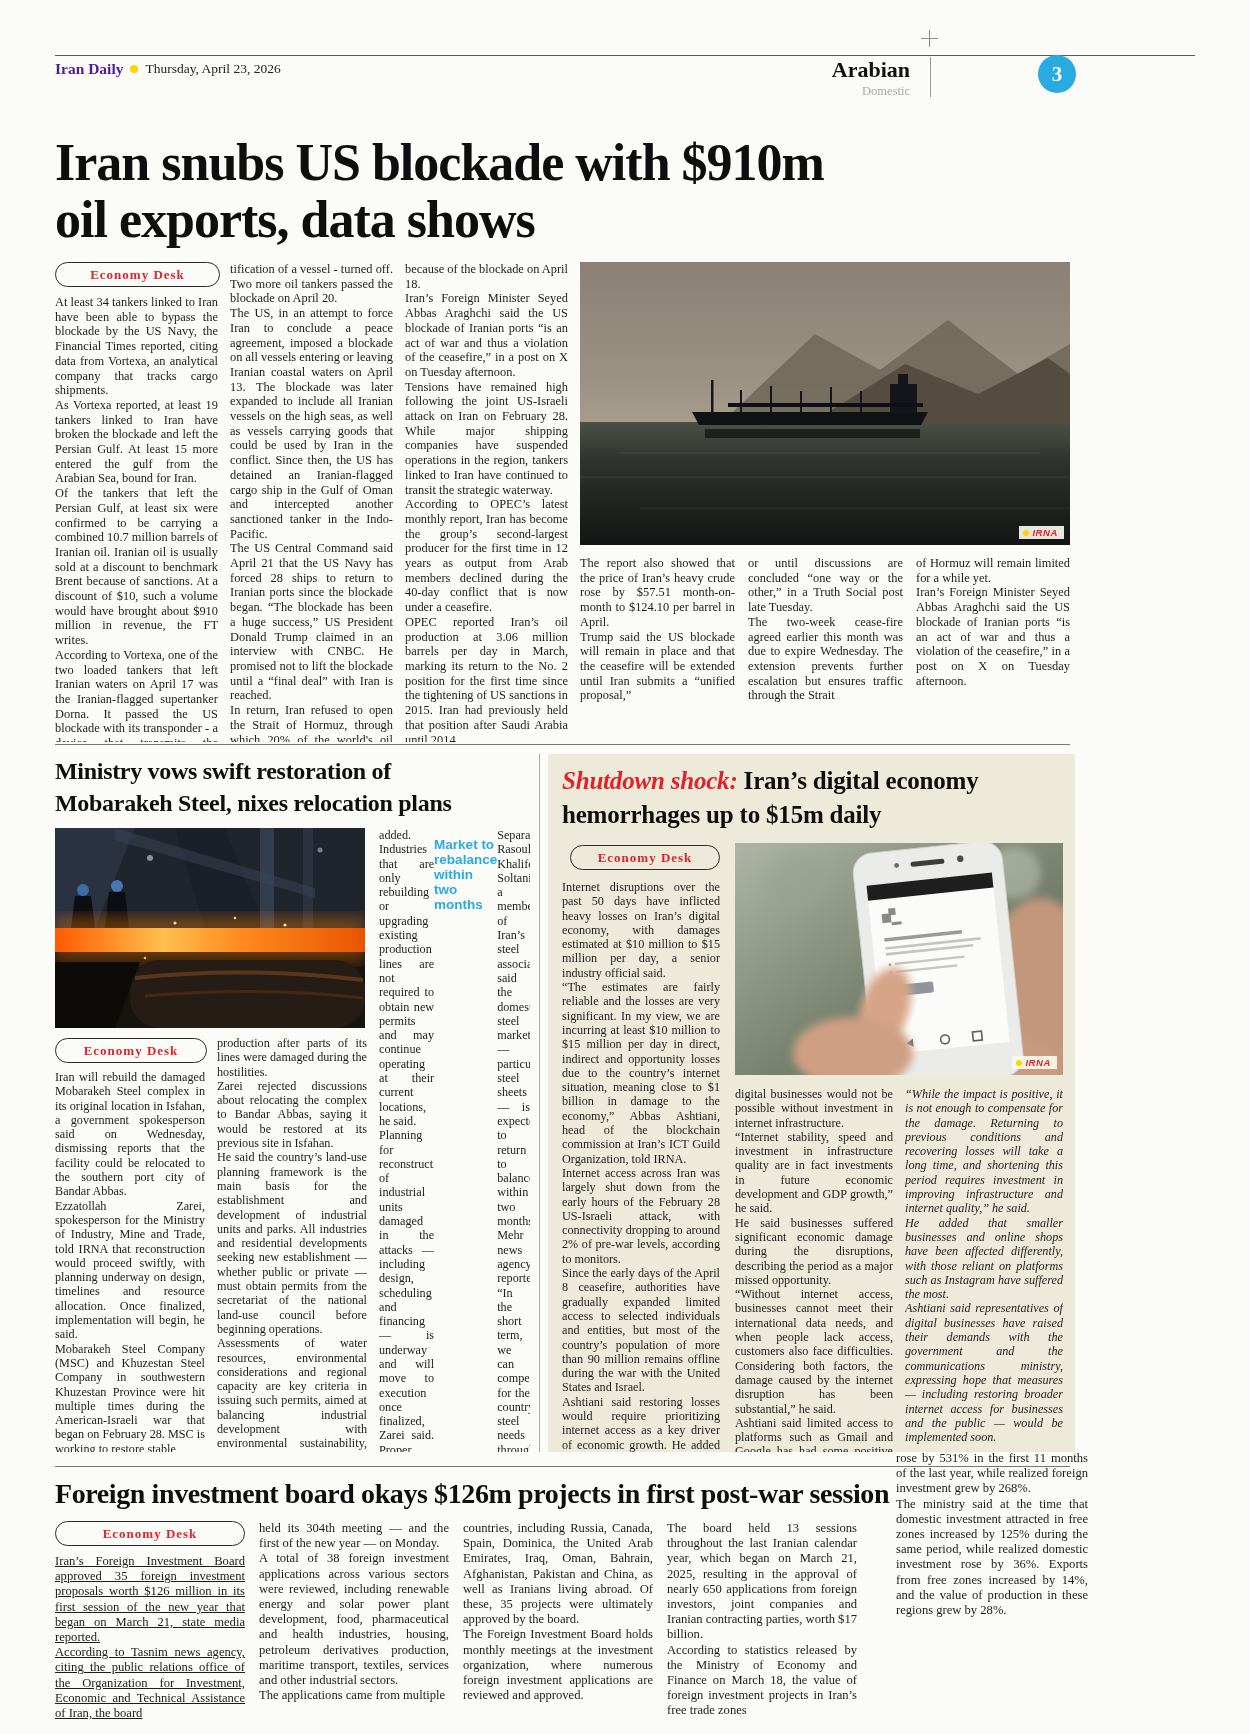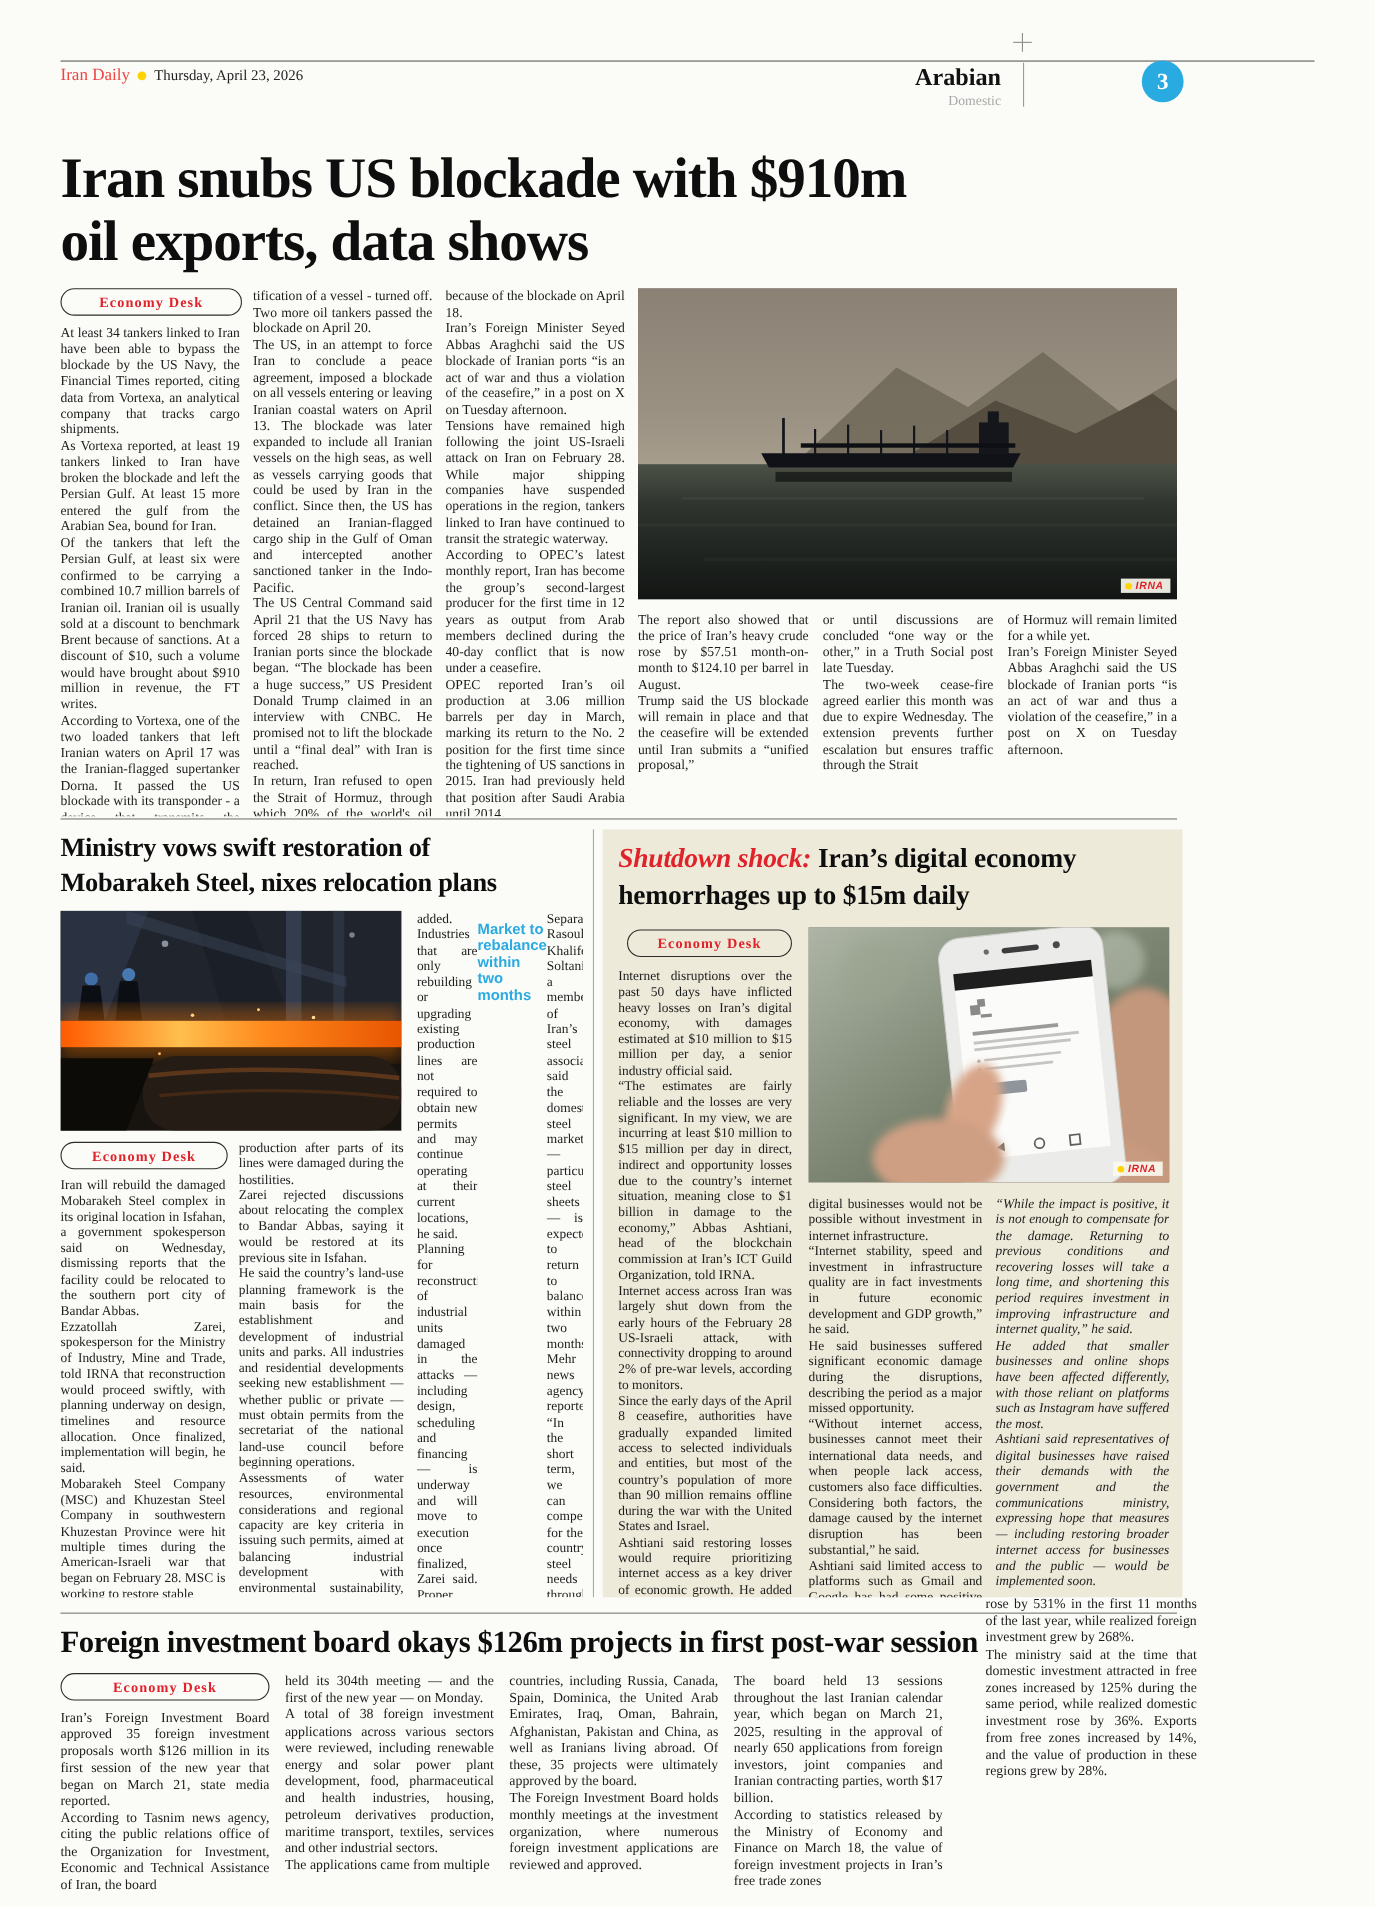--- a/index.html
+++ b/index.html
@@ -5,21 +5,21 @@
   html,body { margin:0; padding:0; background:#e9e9e9; }
   .page {
     position:relative; width:1250px; height:1734px; margin:0 auto;
     background:#fbfbf8; overflow:hidden;
     font-family:"Liberation Serif", serif; color:#1c1c1c;
   }
   .rule { position:absolute; height:1px; background:#5a5a5a; }
 
   
   .brand-row { position:absolute; left:55px; top:60px; display:flex; align-items:center; gap:7px; }
-  .brand-name { font-weight:normal; font-size:15.5px; color:#ef4444;text-align:right; }
+  .brand-name { font-weight:bold; font-size:15.5px; color:#4c1d95;text-align:right; }
   .brand-date { font-size:13.5px; color:#222; }
   .dot { width:8px; height:8px; border-radius:50%; background:#ffd400; flex:0 0 auto; }
   .section-name { position:absolute; left:690px; top:57px; width:220px; text-align:right; font-weight:bold; font-size:22px; color:#111; }
   .section-sub { position:absolute; left:690px; top:84px; width:220px; text-align:right; font-size:12.5px; color:#a8a8a8; }
   .header-vline { position:absolute; left:930px; top:57px; width:1px; height:40px; background:#9a9a9a; }
   .plus-mark { position:absolute; left:921px; top:30px; width:17px; height:17px; }
   .plus-mark::before { content:""; position:absolute; left:0; top:8px; width:17px; height:1px; background:#8d8d8d; }
   .plus-mark::after  { content:""; position:absolute; left:8px; top:0; width:1px; height:17px; background:#8d8d8d; }
   .page-circle { position:absolute; left:1038px; top:55px; width:38px; height:38px; border-radius:50%;
     background:#29abe2; color:#fff; display:flex; align-items:center; justify-content:center;
@@ -124,21 +124,21 @@
       <rect x="40" y="190" width="420" height="2" fill="#5d6458" opacity="0.25"></rect>
       <rect x="0" y="214" width="490" height="2.5" fill="#4c5348" opacity="0.22"></rect>
       <rect x="60" y="245" width="430" height="3" fill="#40463d" opacity="0.2"></rect>
     </svg>
     <div class="credit">
       <span class="dot"></span>
       <span>IRNA</span>
     </div>
   </div>
 
-  <div class="body-col a1-col" style="left:580px; top:556px; width:155px; height:186px;">The report also showed that the price of Iran’s heavy crude rose by $57.51 month-on-month to $124.10 per barrel in August.
+  <div class="body-col a1-col" style="left:580px; top:556px; width:155px; height:186px;">The report also showed that the price of Iran’s heavy crude rose by $57.51 month-on-month to $124.10 per barrel in April.
 Trump said the US blockade will remain in place and that the ceasefire will be extended until Iran submits a “unified proposal,”</div>
   <div class="body-col a1-col" style="left:748px; top:556px; width:155px; height:186px;">or until discussions are concluded “one way or the other,” in a Truth Social post late Tuesday.
 The two-week cease-fire agreed earlier this month was due to expire Wednesday. The extension prevents further escalation but ensures traffic through the Strait</div>
   <div class="body-col a1-col" style="left:916px; top:556px; width:154px; height:186px;">of Hormuz will remain limited for a while yet.
 Iran’s Foreign Minister Seyed Abbas Araghchi said the US blockade of Iranian ports “is an act of war and thus a violation of the ceasefire,” in a post on X on Tuesday afternoon.</div>
 
   <div class="rule" style="left:55px; top:744px; width:1015px; background:#777;"></div>
 
   <div class="headline" style="left:55px; top:756px; width:482px; font-size:24px; line-height:1.32; letter-spacing:-0.3px;">Ministry vows swift restoration of
 Mobarakeh Steel, nixes relocation plans</div>
@@ -279,21 +279,21 @@
   <div class="body-col a3-col" style="left:905px; top:1087px; width:158px; height:365px;font-style:italic;">“While the impact is positive, it is not enough to compensate for the damage. Returning to previous conditions and recovering losses will take a long time, and shortening this period requires investment in improving infrastructure and internet quality,” he said.
 He added that smaller businesses and online shops have been affected differently, with those reliant on platforms such as Instagram have suffered the most.
 Ashtiani said representatives of digital businesses have raised their demands with the government and the communications ministry, expressing hope that measures — including restoring broader internet access for businesses and the public — would be implemented soon.</div>
 
   <div class="rule" style="left:55px; top:1466px; width:1015px; background:#777;"></div>
 
   <div class="headline" style="left:55px; top:1477px; width:1015px; font-size:28px; line-height:1.2; letter-spacing:-0.4px;">Foreign investment board okays $126m projects in first post-war session</div>
 
   <div class="desk-badge" style="left:55px; top:1521px; width:188px;">Economy Desk</div>
 
-  <div class="body-col a4-col" style="left:55px;  top:1554px; width:190px; height:170px;">Iran’s Foreign Investment Board approved 35 foreign investment proposals worth $126 million in its first session of the new year that began on March 21, state media reported.
+  <div class="body-col a4-col" style="left:55px;  top:1554px; width:190px; height:170px;text-decoration:underline;">Iran’s Foreign Investment Board approved 35 foreign investment proposals worth $126 million in its first session of the new year that began on March 21, state media reported.
 According to Tasnim news agency, citing the public relations office of the Organization for Investment, Economic and Technical Assistance of Iran, the board</div>
   <div class="body-col a4-col" style="left:259px; top:1521px; width:190px; height:203px;">held its 304th meeting — and the first of the new year — on Monday.
 A total of 38 foreign investment applications across various sectors were reviewed, including renewable energy and solar power plant development, food, pharmaceutical and health industries, housing, petroleum derivatives production, maritime transport, textiles, services and other industrial sectors.
 The applications came from multiple</div>
   <div class="body-col a4-col" style="left:463px; top:1521px; width:190px; height:203px;">countries, including Russia, Canada, Spain, Dominica, the United Arab Emirates, Iraq, Oman, Bahrain, Afghanistan, Pakistan and China, as well as Iranians living abroad. Of these, 35 projects were ultimately approved by the board.
 The Foreign Investment Board holds monthly meetings at the investment organization, where numerous foreign investment applications are reviewed and approved.</div>
   <div class="body-col a4-col" style="left:667px; top:1521px; width:190px; height:203px;">The board held 13 sessions throughout the last Iranian calendar year, which began on March 21, 2025, resulting in the approval of nearly 650 applications from foreign investors, joint companies and Iranian contracting parties, worth $17 billion.
 According to statistics released by the Ministry of Economy and Finance on March 18, the value of foreign investment projects in Iran’s free trade zones</div>
   <div class="body-col a4-col" style="left:871px; top:1451px; width:192px; height:203px;margin-left:25px;">rose by 531% in the first 11 months of the last year, while realized foreign investment grew by 268%.
 The ministry said at the time that domestic investment attracted in free zones increased by 125% during the same period, while realized domestic investment rose by 36%. Exports from free zones increased by 14%, and the value of production in these regions grew by 28%.</div>

